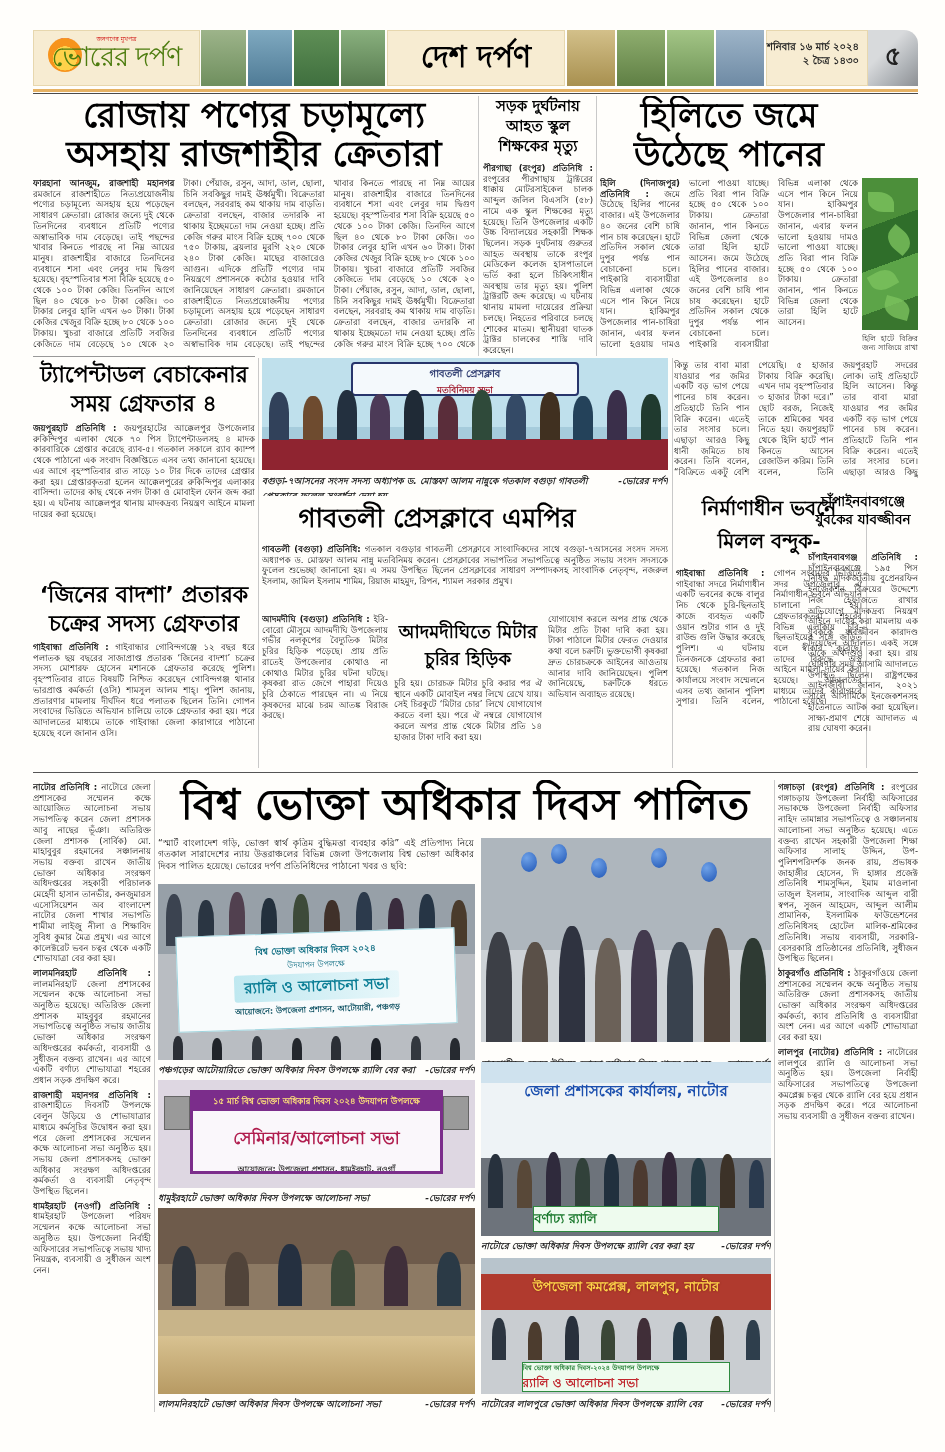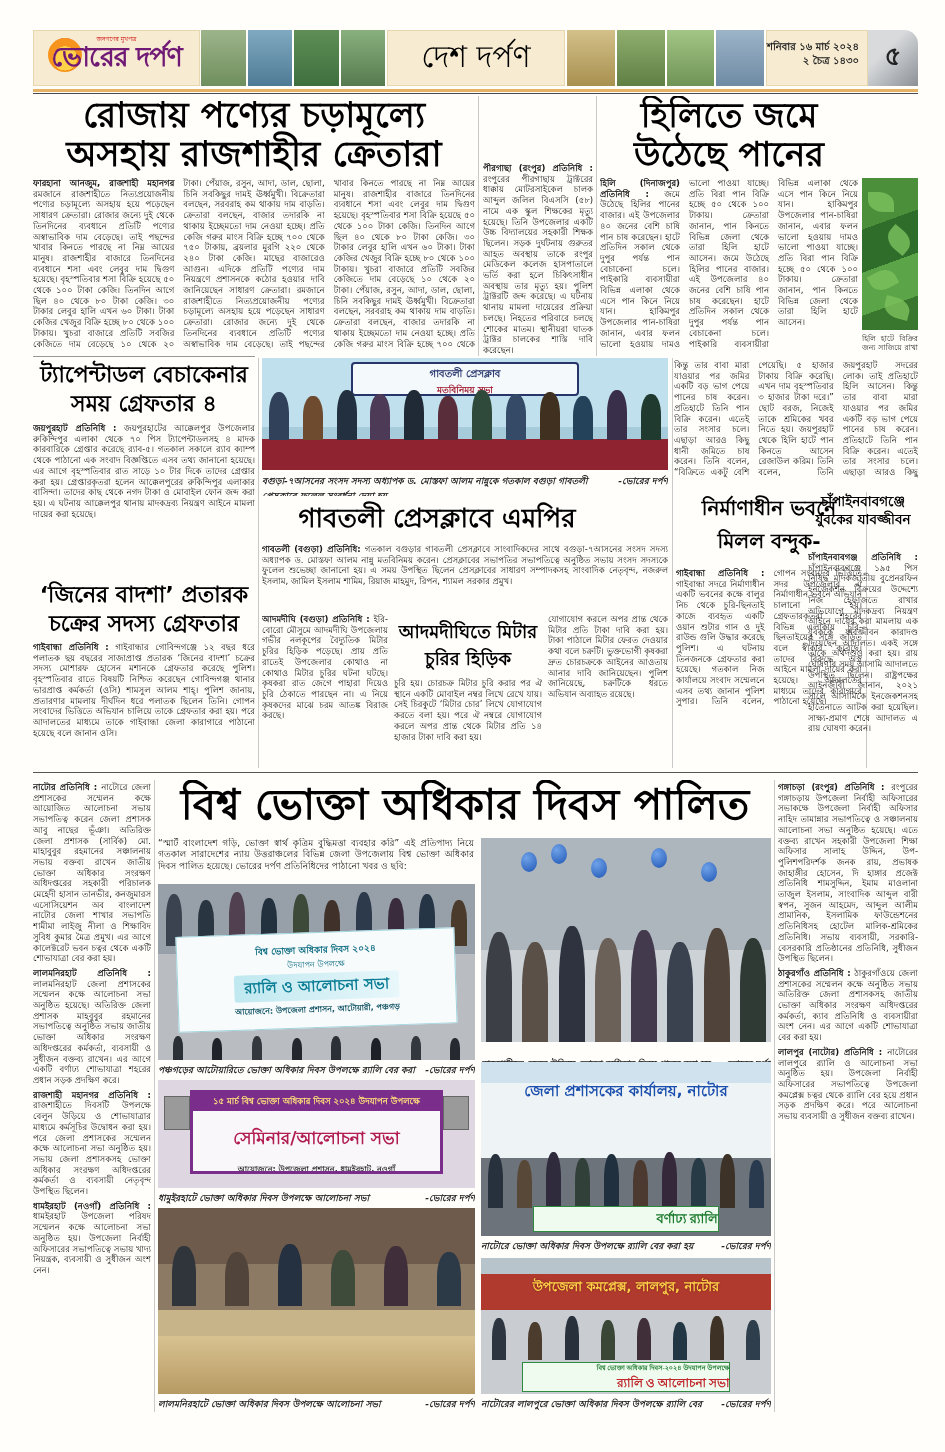--- a/index.html
+++ b/index.html
@@ -5,26 +5,26 @@
   * { margin:0; padding:0; box-sizing:border-box; }
   html,body { background:#ffffff; }
   body { font-family:"DejaVu Sans","Liberation Sans",sans-serif; }
   #page { position:relative; width:945px; height:1452px; background:#fffefb; overflow:hidden; }
 
   
   .hdr-box { position:absolute; top:30px; height:56px; background:#f7ecd2; border:1px solid #e7d7ae; }
   .mast-left { left:33px; width:167px; display:flex; align-items:center; justify-content:center; }
   .sun { position:absolute; left:14px; top:7px; width:34px; height:34px; border-radius:50%;
          background:radial-gradient(circle at 50% 60%, #ffd24a 0 45%, #f7941d 46% 75%, #e65c12 76% 100%); }
-  .mast-title { position:relative; font-size:27px; font-weight:700; color:#701a75; letter-spacing:-1px; }
+  .mast-title { position:relative; font-size:27px; font-weight:400; color:#4d7c0f; letter-spacing:-1px; }
   .mast-tag { position:absolute; top:3px; left:50%; transform:translateX(-50%); font-size:6px; color:#c00; }
   .strip { position:absolute; top:30px; height:56px; display:flex; gap:2px; }
   .strip i { display:block; height:100%; flex:1; }
   .mast-center { left:387px; width:178px; display:flex; align-items:center; justify-content:center; }
-  .section-title { font-size:30px; font-weight:400; color:#000; }
+  .section-title { font-size:30px; font-weight:700; color:#000; }
   .datebox { left:766px; width:102px; padding:9px 8px 0 0; text-align:right; font-size:10px; line-height:14px; color:#222; font-weight:600; }
   .curl { position:absolute; left:868px; top:30px; width:50px; height:56px; background:linear-gradient(135deg,#d8dadc 0 35%,#aeb2b6 70%,#8d9094 100%); border-radius:0 14px 0 0; display:flex; align-items:center; justify-content:center; }
   .curl-num { font-size:26px; font-weight:800; color:#222; }
   .hdr-rule { position:absolute; left:33px; top:89px; width:885px; border-top:3px solid #e6b264; }
   .hdr-rule2 { position:absolute; left:33px; top:93px; width:885px; border-top:1px solid #4a4a4a; }
 
   
   .hl { position:absolute; font-weight:800; color:#000; text-align:center; overflow:hidden; }
   .art-body { position:absolute; font-size:8.5px; line-height:1.26; text-align:justify; color:#141414; overflow:hidden; }
   .byl { font-weight:800; }
@@ -55,21 +55,21 @@
   .ph-balloon { background:linear-gradient(#aeb6bd 0 55%, #cdd2d6 55% 100%); }
   .balloon { position:absolute; width:16px; height:20px; border-radius:50%; background:radial-gradient(circle at 35% 30%, #6fa2e8, #1f55b5); }
   .ph-seminar { background:#ded7e2; }
   .sem-banner { position:absolute; left:10%; top:10px; width:80%; height:78%; background:#faf7fb; border:3px solid #7b2d8b; text-align:center; overflow:hidden; }
   .sem-top { background:#7b2d8b; color:#ffe27a; font-size:8.5px; font-weight:700; padding:2px 0; }
   .sem-main { font-size:17px; font-weight:800; color:#b01d4e; margin-top:14px; }
   .sem-sub { font-size:8px; font-weight:700; color:#333; margin-top:10px; }
   .sem-port { position:absolute; top:16px; width:26px; height:34px; background:#9a9a9a; border:1px solid #666; }
   .ph-natore { background:linear-gradient(#cfe2ee 0 12%, #eef3f6 12% 55%, #6d737b 55% 100%);padding-left:44px; }
   .bld-band { position:absolute; left:0; top:10%; width:100%; text-align:center; font-weight:800; color:#1b4fae; font-size:15px; }
-  .green-banner { position:absolute; background:#eefbee; border:1px solid #2d8a3e; color:#1c7a2e; font-weight:800; text-align:right;font-family:Liberation Serif, serif; }
+  .green-banner { position:absolute; background:#eefbee; border:1px solid #2d8a3e; color:#1c7a2e; font-weight:800; text-align:left; }
   .ph-meeting { background:linear-gradient(#6e5b4b 0 30%, #8d7a64 30% 55%, #c8b489 55% 78%, #5d4a3a 78% 100%); }
   .ph-lalpur { background:linear-gradient(#b8c4cc 0 12%, #b03a2e 12% 38%, #c9cdd1 38% 100%); }
   .red-band { position:absolute; left:0; top:14%; width:100%; text-align:center; font-weight:800; color:#ffd24a; font-size:13px; text-shadow:0 0 2px #7a1f16; }
 </style>
 </head>
 <body>
 
 <div id="page">
 
   <div class="hdr-box mast-left">
@@ -101,20 +101,21 @@
   </div>
   <div class="hdr-rule"></div>
   <div class="hdr-rule2"></div>
 
   <div class="hl" style="left:33px;top:96px;width:442px;height:78px;font-size:35px;line-height:39px;">রোজায় পণ্যের চড়ামূল্যে অসহায় রাজশাহীর ক্রেতারা</div>
   <div class="art-body cols-3" style="left:33px;top:178px;width:442px;height:176px;">
     <b class="byl">ফারহানা আনজুম, রাজশাহী মহানগর</b><span> রমজানে রাজশাহীতে নিত্যপ্রয়োজনীয় পণ্যের চড়ামূল্যে অসহায় হয়ে পড়েছেন সাধারণ ক্রেতারা। রোজার জন্যে দুই থেকে তিনদিনের ব্যবধানে প্রতিটি পণ্যের অস্বাভাবিক দাম বেড়েছে। তাই পছন্দের খাবার কিনতে পারছে না নিম্ন আয়ের মানুষ। রাজশাহীর বাজারে তিনদিনের ব্যবধানে শসা এবং লেবুর দাম দ্বিগুণ হয়েছে। বৃহস্পতিবার শসা বিক্রি হয়েছে ৫০ থেকে ১০০ টাকা কেজি। তিনদিন আগে ছিল ৪০ থেকে ৮০ টাকা কেজি। ৩০ টাকার লেবুর হালি এখন ৬০ টাকা। টাকা কেজির খেজুর বিক্রি হচ্ছে ৮০ থেকে ১০০ টাকায়। খুচরা বাজারে প্রতিটি সবজির কেজিতে দাম বেড়েছে ১০ থেকে ২০ টাকা। পেঁয়াজ, রসুন, আদা, ডাল, ছোলা, চিনি সবকিছুর দামই ঊর্ধ্বমুখী। বিক্রেতারা বলছেন, সরবরাহ কম থাকায় দাম বাড়তি। ক্রেতারা বলছেন, বাজার তদারকি না থাকায় ইচ্ছেমতো দাম নেওয়া হচ্ছে। প্রতি কেজি গরুর মাংস বিক্রি হচ্ছে ৭০০ থেকে ৭৫০ টাকায়, ব্রয়লার মুরগি ২২০ থেকে ২৪০ টাকা কেজি। মাছের বাজারেও আগুন। এদিকে প্রতিটি পণ্যের দাম নিয়ন্ত্রণে প্রশাসনকে কঠোর হওয়ার দাবি জানিয়েছেন সাধারণ ক্রেতারা।  রমজানে রাজশাহীতে নিত্যপ্রয়োজনীয় পণ্যের চড়ামূল্যে অসহায় হয়ে পড়েছেন সাধারণ ক্রেতারা। রোজার জন্যে দুই থেকে তিনদিনের ব্যবধানে প্রতিটি পণ্যের অস্বাভাবিক দাম বেড়েছে। তাই পছন্দের খাবার কিনতে পারছে না নিম্ন আয়ের মানুষ। রাজশাহীর বাজারে তিনদিনের ব্যবধানে শসা এবং লেবুর দাম দ্বিগুণ হয়েছে। বৃহস্পতিবার শসা বিক্রি হয়েছে ৫০ থেকে ১০০ টাকা কেজি। তিনদিন আগে ছিল ৪০ থেকে ৮০ টাকা কেজি। ৩০ টাকার লেবুর হালি এখন ৬০ টাকা। টাকা কেজির খেজুর বিক্রি হচ্ছে ৮০ থেকে ১০০ টাকায়। খুচরা বাজারে প্রতিটি সবজির কেজিতে দাম বেড়েছে ১০ থেকে ২০ টাকা। পেঁয়াজ, রসুন, আদা, ডাল, ছোলা, চিনি সবকিছুর দামই ঊর্ধ্বমুখী। বিক্রেতারা বলছেন, সরবরাহ কম থাকায় দাম বাড়তি। ক্রেতারা বলছেন, বাজার তদারকি না থাকায় ইচ্ছেমতো দাম নেওয়া হচ্ছে। প্রতি কেজি গরুর মাংস বিক্রি হচ্ছে ৭০০ থেকে ৭৫০ টাকায়, ব্রয়লার মুরগি ২২০ থেকে ২৪০ টাকা কেজি। মাছের বাজারেও আগুন। এদিকে প্রতিটি পণ্যের দাম নিয়ন্ত্রণে প্রশাসনকে কঠোর হওয়ার দাবি জানিয়েছেন সাধারণ ক্রেতারা। </span>
   </div>
 
   <div class="vrule" style="left:478px;top:96px;height:260px;"></div>
+  <div class="hl" style="left:483px;top:96px;width:110px;height:64px;font-size:15px;line-height:20px;">সড়ক দুর্ঘটনায় আহত স্কুল শিক্ষকের মৃত্যু</div>
   <div class="art-body" style="left:483px;top:163px;width:110px;height:192px;">
     <b class="byl">পীরগাছা (রংপুর) প্রতিনিধি :</b><span> রংপুরের পীরগাছায় ট্রাক্টরের ধাক্কায় মোটরসাইকেল চালক আব্দুল জলিল বিএসসি (৫৮) নামে এক স্কুল শিক্ষকের মৃত্যু হয়েছে। তিনি উপজেলার একটি উচ্চ বিদ্যালয়ের সহকারী শিক্ষক ছিলেন। সড়ক দুর্ঘটনায় গুরুতর আহত অবস্থায় তাকে রংপুর মেডিকেল কলেজ হাসপাতালে ভর্তি করা হলে চিকিৎসাধীন অবস্থায় তার মৃত্যু হয়। পুলিশ ট্রাক্টরটি জব্দ করেছে। এ ঘটনায় থানায় মামলা দায়েরের প্রক্রিয়া চলছে। নিহতের পরিবারে চলছে শোকের মাতম। স্থানীয়রা ঘাতক ট্রাক্টর চালকের শাস্তি দাবি করেছেন।</span>
   </div>
   <div class="vrule" style="left:596px;top:96px;height:260px;"></div>
 
   <div class="hl" style="left:600px;top:96px;width:258px;height:78px;font-size:34px;line-height:39px;">হিলিতে জমে উঠেছে পানের বাজার</div>
   <div class="art-body cols-3" style="left:600px;top:178px;width:258px;height:176px;">
     <b class="byl">হিলি (দিনাজপুর) প্রতিনিধি :</b><span> জমে উঠেছে হিলির পানের বাজার। এই উপজেলার ৪০ জনের বেশি চাষি পান চাষ করেছেন। হাটে প্রতিদিন সকাল থেকে দুপুর পর্যন্ত পান বেচাকেনা চলে। পাইকারি ব্যবসায়ীরা বিভিন্ন এলাকা থেকে এসে পান কিনে নিয়ে যান। হাকিমপুর উপজেলার পান-চাষিরা জানান, এবার ফলন ভালো হওয়ায় দামও ভালো পাওয়া যাচ্ছে। প্রতি বিরা পান বিক্রি হচ্ছে ৫০ থেকে ১০০ টাকায়। ক্রেতারা জানান, পান কিনতে বিভিন্ন জেলা থেকে তারা হিলি হাটে আসেন।  জমে উঠেছে হিলির পানের বাজার। এই উপজেলার ৪০ জনের বেশি চাষি পান চাষ করেছেন। হাটে প্রতিদিন সকাল থেকে দুপুর পর্যন্ত পান বেচাকেনা চলে। পাইকারি ব্যবসায়ীরা বিভিন্ন এলাকা থেকে এসে পান কিনে নিয়ে যান। হাকিমপুর উপজেলার পান-চাষিরা জানান, এবার ফলন ভালো হওয়ায় দামও ভালো পাওয়া যাচ্ছে। প্রতি বিরা পান বিক্রি হচ্ছে ৫০ থেকে ১০০ টাকায়। ক্রেতারা জানান, পান কিনতে বিভিন্ন জেলা থেকে তারা হিলি হাটে আসেন। </span>
   </div>
   <div class="photo ph-betel" style="left:862px;top:178px;width:56px;height:152px;">

